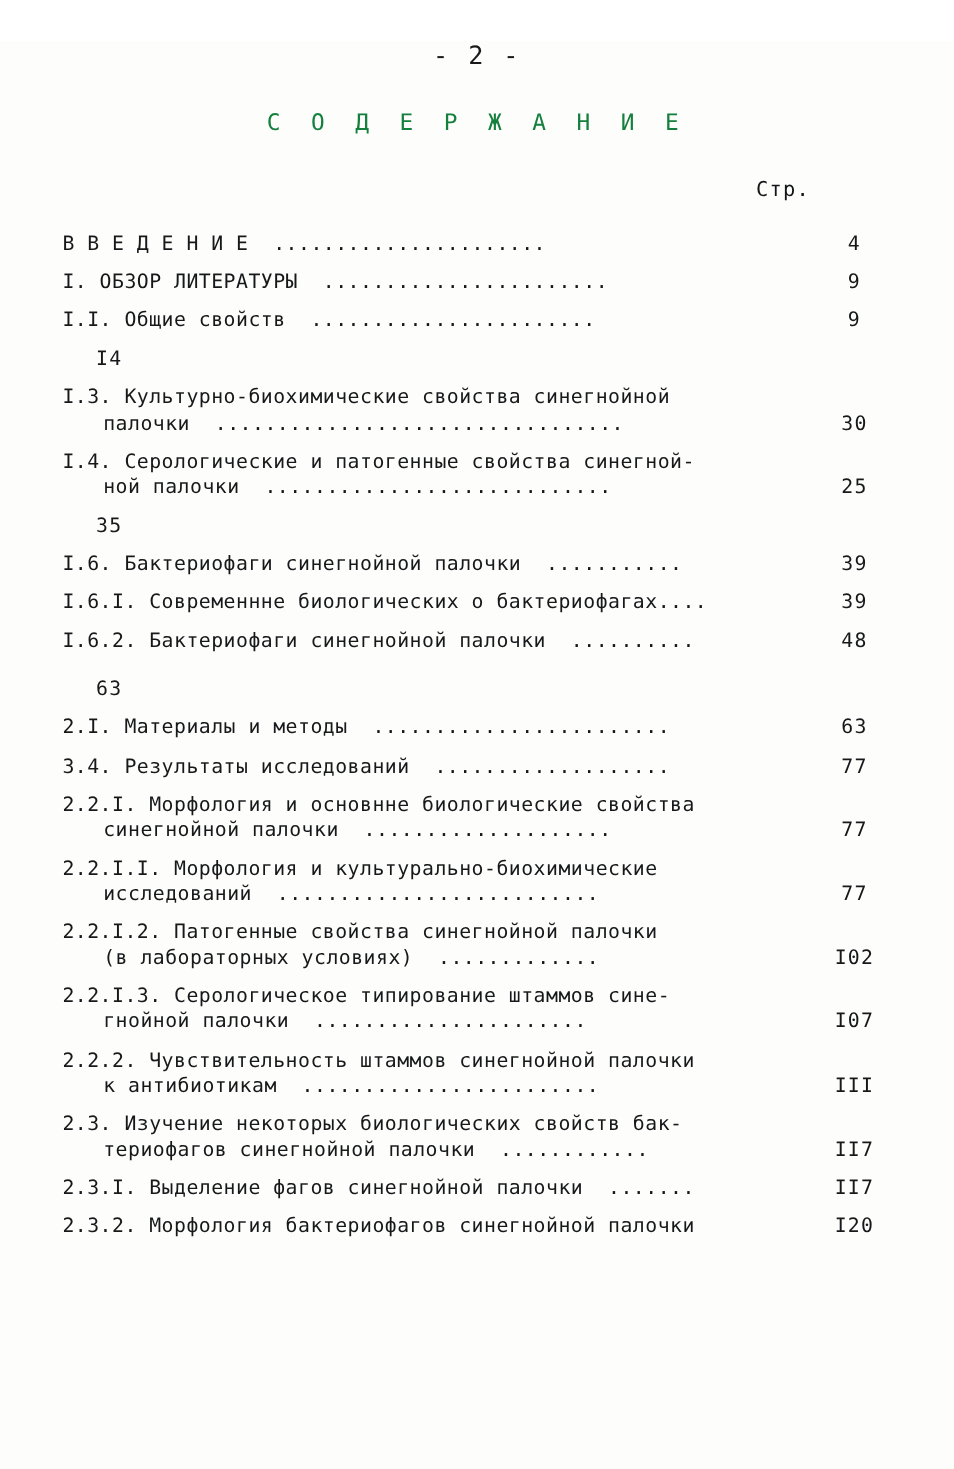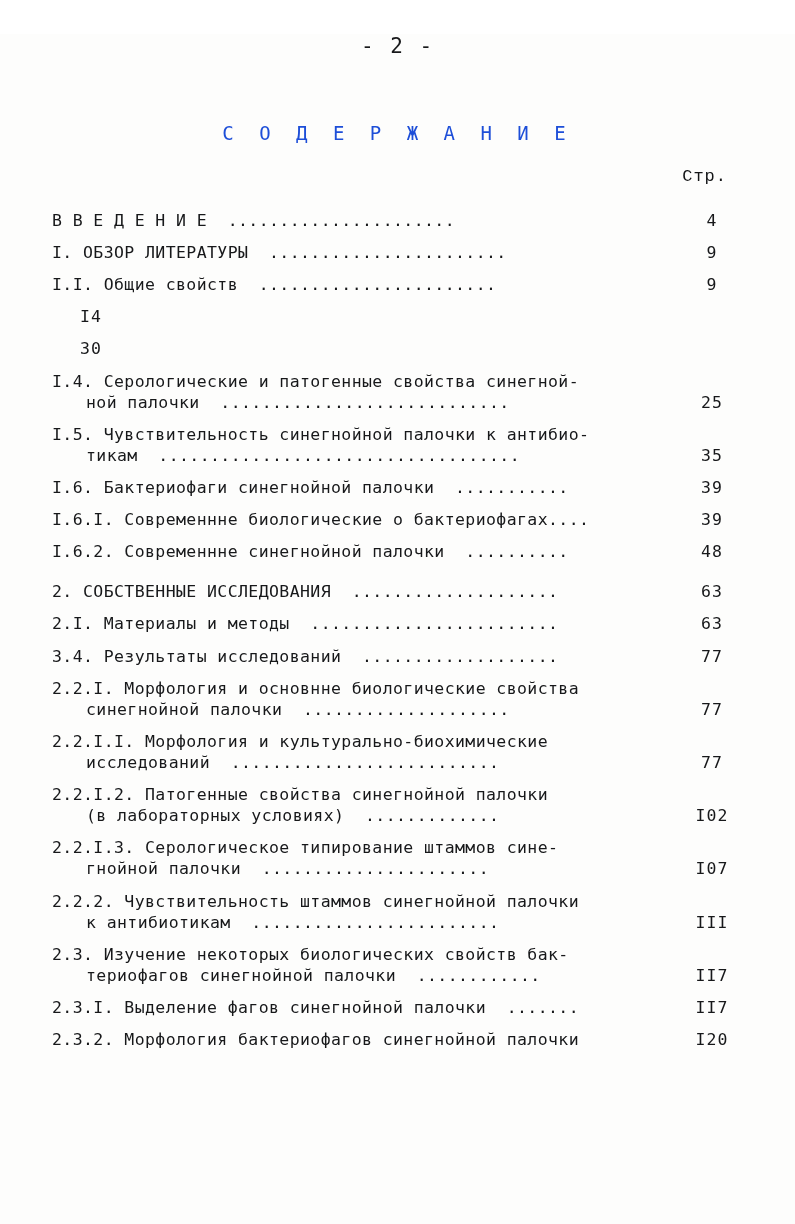--- a/index.html
+++ b/index.html
@@ -27,31 +27,30 @@
     text-align: center;
     font-size: 21px;
     letter-spacing: 2px;
     margin-top: 34px;
     color: #18191b;
   }
   .doc-title {
     text-align: center;
     font-size: 19px;
     letter-spacing: 7px;
-    margin-top: 64px;
-    color: #1d4ed8;
+    margin-top: 33px;
+    color: #15803d;
   }
   .col-head {
     text-align: right;
     font-size: 17px;
     letter-spacing: 1px;
-    margin-top: 23px;
-    padding-right: 68px;
+    margin-top: 35px;
+    padding-right: 120px;
     color: #141517;
-    font-family: Liberation Mono, monospace;
   }
   .toc {
     margin-top: 24px;
     padding-left: 52px;
     padding-right: 52px;
   }
   .toc-row {
     display: flex;
     align-items: flex-end;
     margin-bottom: 11px;
@@ -99,44 +98,43 @@
         <div class="toc-page top">9</div>
       </div>
       <div class="toc-row">
         <div class="toc-label">I.I. Общие свойств  .......................</div>
         <div class="toc-page top">9</div>
       </div>
       <div class="toc-row">
         <div class="toc-page">I4</div>
       </div>
       <div class="toc-row">
+        <div class="toc-label">I.3. Культурно-биохимические свойства синегнойной<span class="line2">палочки  .................................</span></div>
         <div class="toc-page">30</div>
       </div>
       <div class="toc-row">
         <div class="toc-label">I.4. Серологические и патогенные свойства синегной-<span class="line2">ной палочки  ............................</span></div>
         <div class="toc-page">25</div>
       </div>
       <div class="toc-row">
-        <div class="toc-label">I.5. Чувствительность синегнойной палочки к антибио-<span class="line2">тикам  ...................................</span></div>
         <div class="toc-page">35</div>
       </div>
       <div class="toc-row">
         <div class="toc-label">I.6. Бактериофаги синегнойной палочки  ...........</div>
         <div class="toc-page top">39</div>
       </div>
       <div class="toc-row">
-        <div class="toc-label">I.6.I. Современнне биологические о бактериофагах....</div>
+        <div class="toc-label">I.6.I. Современнне биологических о бактериофагах....</div>
         <div class="toc-page top">39</div>
       </div>
       <div class="toc-row">
-        <div class="toc-label">I.6.2. Современнне синегнойной палочки  ..........</div>
+        <div class="toc-label">I.6.2. Бактериофаги синегнойной палочки  ..........</div>
         <div class="toc-page top">48</div>
       </div>
       <div class="toc-row group-gap">
-        <div class="toc-label">2. СОБСТВЕННЫЕ ИССЛЕДОВАНИЯ  ....................</div>
         <div class="toc-page top">63</div>
       </div>
       <div class="toc-row">
         <div class="toc-label">2.I. Материалы и методы  ........................</div>
         <div class="toc-page top">63</div>
       </div>
       <div class="toc-row">
         <div class="toc-label">3.4. Результаты исследований  ...................</div>
         <div class="toc-page top">77</div>
       </div>

